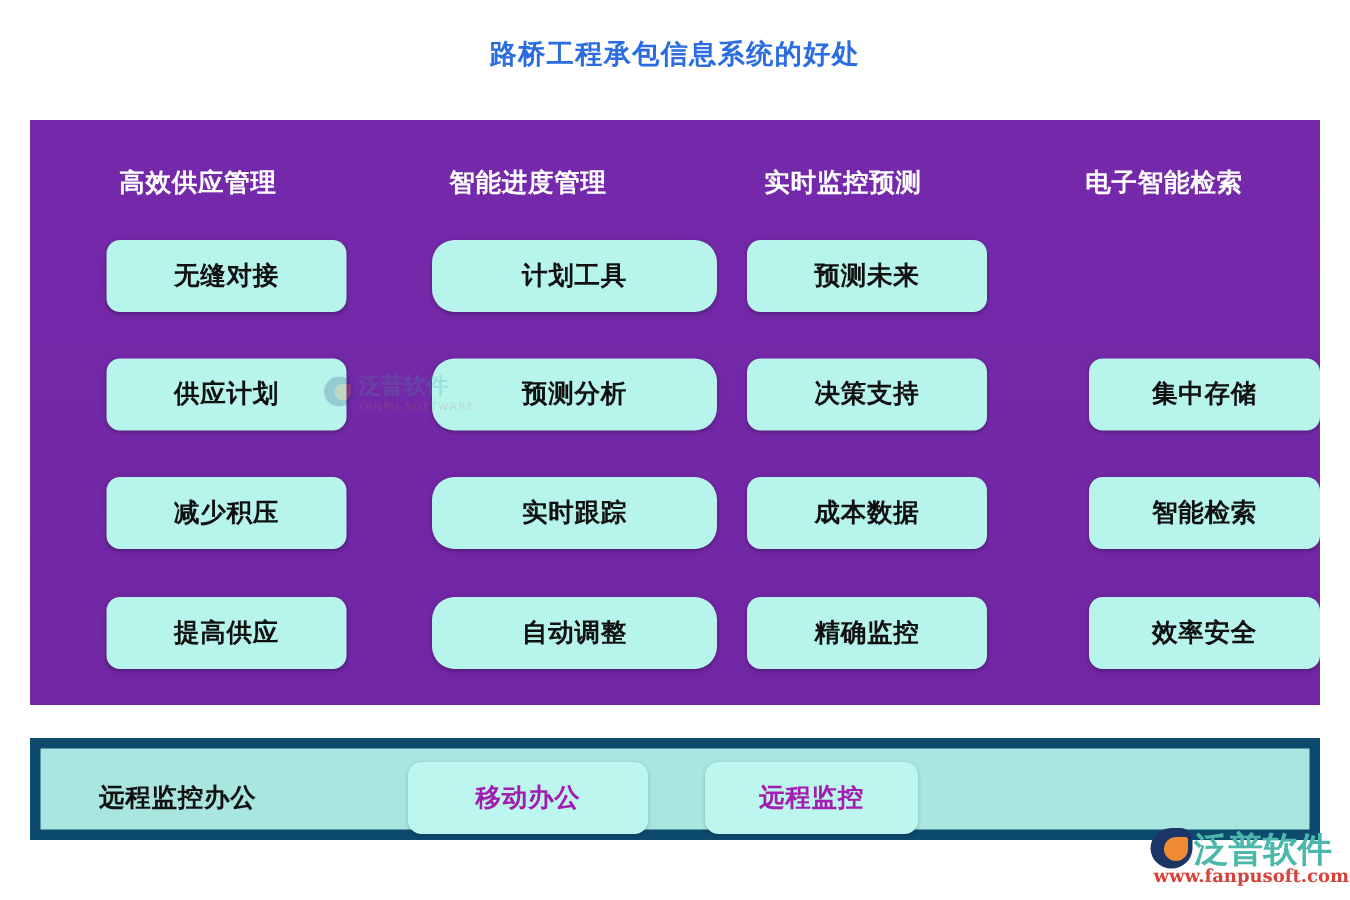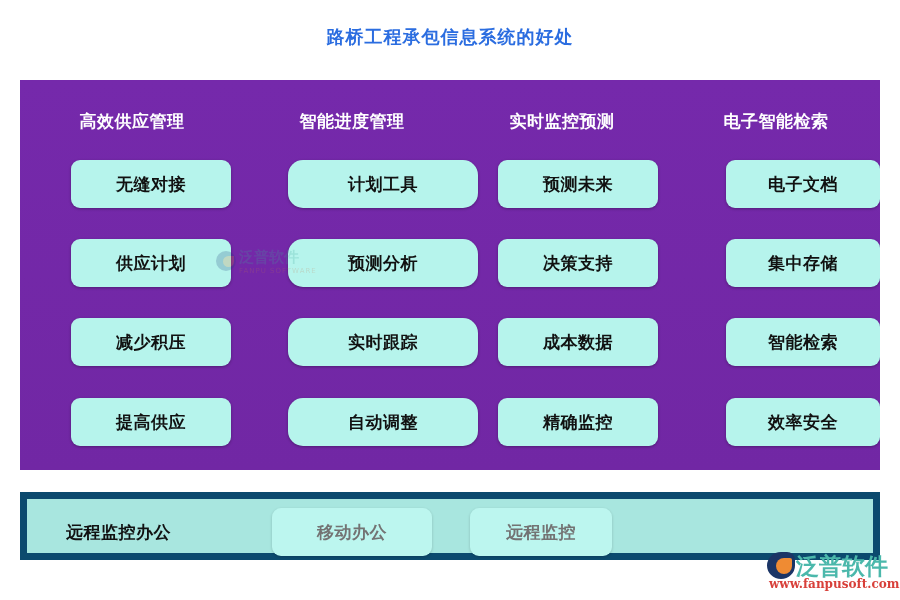--- a/index.html
+++ b/index.html
@@ -156,21 +156,21 @@
     white-space: nowrap;
   }
   .bcard {
     position: absolute;
     top: 9px;
     height: 48px;
     line-height: 48px;
     text-align: center;
     background: #bcf6ef;
     border-radius: 9px;
-    color: #737373;
+    color: #a21caf;
     font-size: 17px;
     font-weight: bold;
     letter-spacing: 0.5px;
     box-shadow: 0 1px 3px rgba(0,0,0,0.18);
     white-space: nowrap;
     box-sizing: border-box;
   }
   .bcard-0 { left: 245px; width: 160px; }
   .bcard-1 { left: 443px; width: 142px; }
   .bcard-2 { left: 665px; width: 180px; }
@@ -244,21 +244,20 @@
   <div class="col col-2">
     <div class="col-head">实时监控预测</div>
     <div class="card r0">预测未来</div>
     <div class="card r1">决策支持</div>
     <div class="card r2">成本数据</div>
     <div class="card r3">精确监控</div>
   </div>
 
   <div class="col col-3">
     <div class="col-head">电子智能检索</div>
-    <div class="card r0">电子文档</div>
     <div class="card r1">集中存储</div>
     <div class="card r2">智能检索</div>
     <div class="card r3">效率安全</div>
   </div>
 
   <div id="panel-watermark">
     <span class="wm-mark"></span>
     <span class="wm-cn">泛普软件</span>
     <span class="wm-en">FANPU SOFTWARE</span>
   </div>

